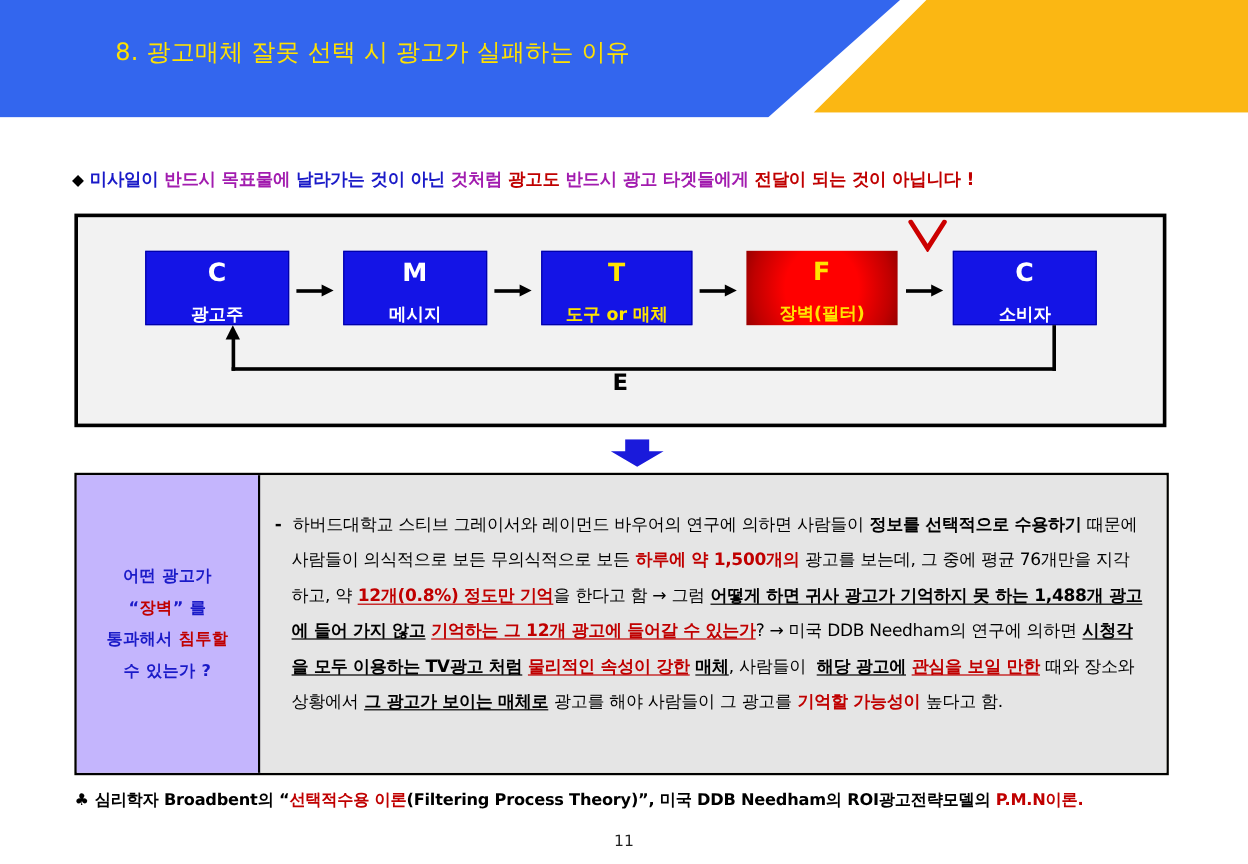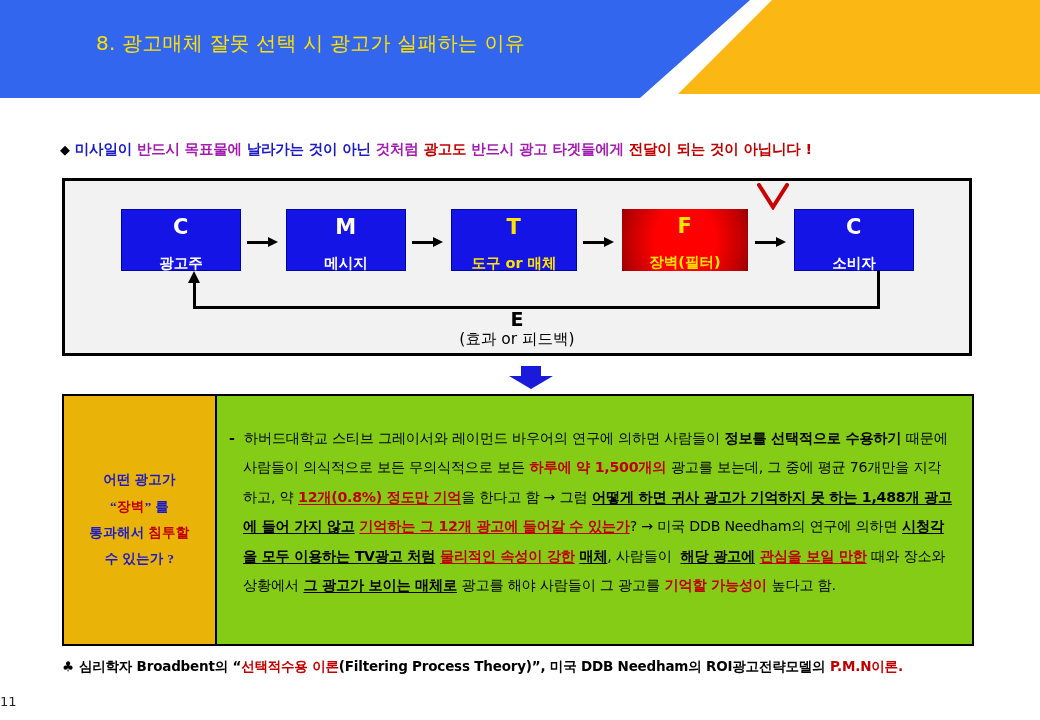--- a/index.html
+++ b/index.html
@@ -194,40 +194,39 @@
     width: 912px;
     height: 252px;
     border: 2px solid #000;
     box-sizing: border-box;
     display: flex;
     background: #FEFEE0;
   }
   #green-pane {
     width: 153px;
     flex: none;
-    background: #eab308;
+    background: #c4b5fd;
     border-right: 2px solid #000;
     box-sizing: border-box;
     display: flex;
     align-items: center;
     justify-content: center;
-    font-family: Liberation Serif, serif;
   }
   #green-pane .gtext {
     text-align: center;
     font-size: 13.5px;
     font-weight: bold;
     color: #1A1AC8;
     line-height: 1.95;
     letter-spacing: .3px;
   }
   #green-pane .gtext .t-red { color:#C00000; }
   #yellow-pane {
     flex: 1;
-    background: #84cc16;
+    background: #e5e5e5;
     box-sizing: border-box;
     padding: 28px 18px 0 12px;
     position: relative;
   }
   #body-text {
     font-size: 14.2px;
     font-weight: bold;
     line-height: 2.07;
     color: #000;
     text-indent: -14px;
@@ -248,20 +247,21 @@
     white-space: nowrap;
     letter-spacing: -0.2px;
   }
   #footnote .club { margin-right: 5px; }
 
   
   #page-number {
     position: absolute;
     left: 0; top: 694px;
     width: 1040px;
+    text-align: center;
     font-size: 13px;
     color: #222;
   }
 </style>
 </head>
 <body>
 
 <div id="header-band">
   <div class="band-blue"></div>
   <div class="band-yellow"></div>
@@ -324,21 +324,20 @@
     <span class="sub">소비자</span>
   </div>
 
   <div id="fb-right"></div>
   <div id="fb-bottom"></div>
   <div id="fb-left"></div>
   <div id="fb-arrowhead"></div>
 
   <div id="e-label">
     <span class="e-letter">E</span>
-    <span class="e-sub">(효과 or 피드백)</span>
   </div>
 </div>
 
 <svg id="down-arrow" viewBox="0 0 46 24">
   <polygon points="13,0 33,0 33,10 45,10 23,23 1,10 13,10" fill="#1A1ADB"></polygon>
 </svg>
 <div id="media-science">(매체과학)</div>
 
 <div id="lower-box">
 

